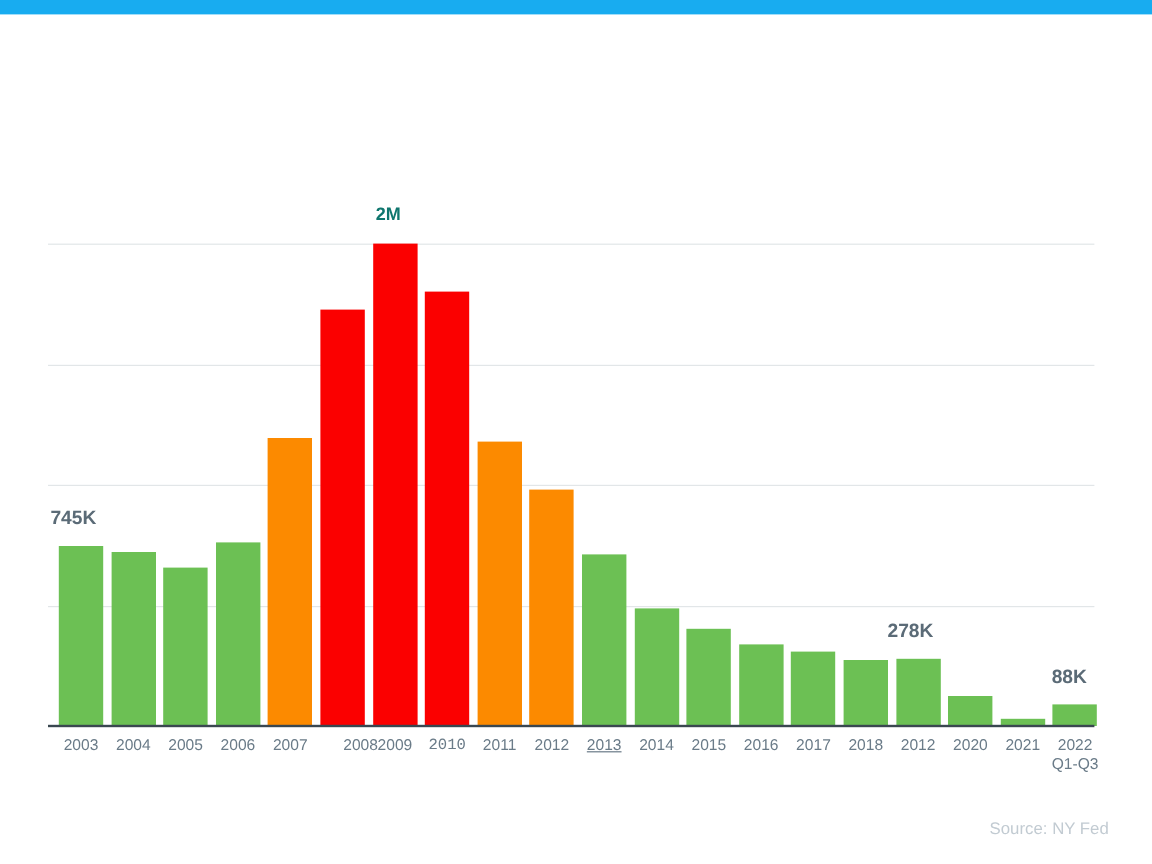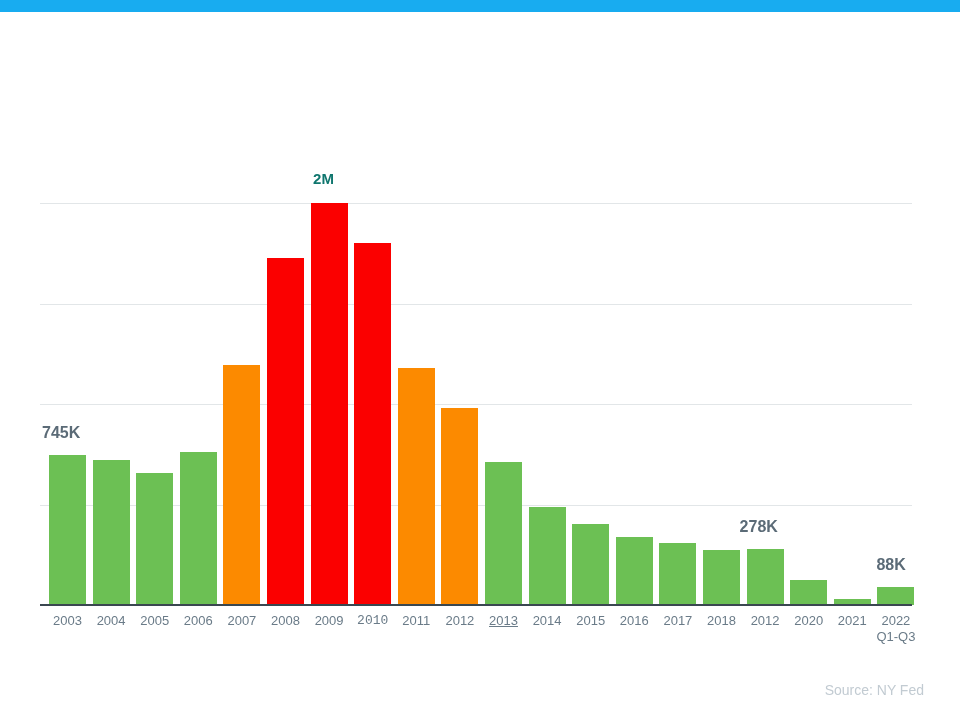--- a/index.html
+++ b/index.html
@@ -126,21 +126,21 @@
       <div class="xlabel" style="left: 43px; width: 49px;"><span>2003</span></div>
       <div class="bar green" style="left: 92.6px; width: 37px; height: 144.576px; bottom: 115px;"></div>
       <div class="xlabel" style="left: 86.6px; width: 49px;"><span>2004</span></div>
       <div class="bar green" style="left: 136.2px; width: 37px; height: 131.524px; bottom: 115px;"></div>
       <div class="xlabel" style="left: 130.2px; width: 49px;"><span>2005</span></div>
       <div class="bar green" style="left: 179.8px; width: 37px; height: 152.608px; bottom: 115px;"></div>
       <div class="xlabel" style="left: 173.8px; width: 49px;"><span>2006</span></div>
       <div class="bar orange" style="left: 223.4px; width: 37px; height: 239.956px; bottom: 115px;"></div>
       <div class="xlabel" style="left: 217.4px; width: 49px;"><span>2007</span></div>
       <div class="bar red" style="left: 267px; width: 37px; height: 347.384px; bottom: 115px;"></div>
-      <div class="xlabel" style="left: 261px; width: 49px;"><span>2008</span></div>
+      <div class="xlabel" style="left: 276px; width: 49px;"><span>2008</span></div>
       <div class="bar red" style="left: 310.6px; width: 37px; height: 401.6px; bottom: 115px;"></div>
       <div class="xlabel" style="left: 304.6px; width: 49px;"><span>2009</span></div>
       <div class="bar red" style="left: 354.2px; width: 37px; height: 362.444px; bottom: 115px;"></div>
       <div class="xlabel" style="left: 348.2px; width: 49px; font-family: Liberation Mono, monospace;"><span>2010</span></div>
       <div class="bar orange" style="left: 397.8px; width: 37px; height: 236.944px; bottom: 115px;"></div>
       <div class="xlabel" style="left: 391.8px; width: 49px;"><span>2011</span></div>
       <div class="bar orange" style="left: 441.4px; width: 37px; height: 196.784px; bottom: 115px;"></div>
       <div class="xlabel" style="left: 435.4px; width: 49px;"><span>2012</span></div>
       <div class="bar green" style="left: 485px; width: 37px; height: 142.568px; bottom: 115px;"></div>
       <div class="xlabel" style="left: 479px; width: 49px; text-decoration: underline;"><span>2013</span></div>

